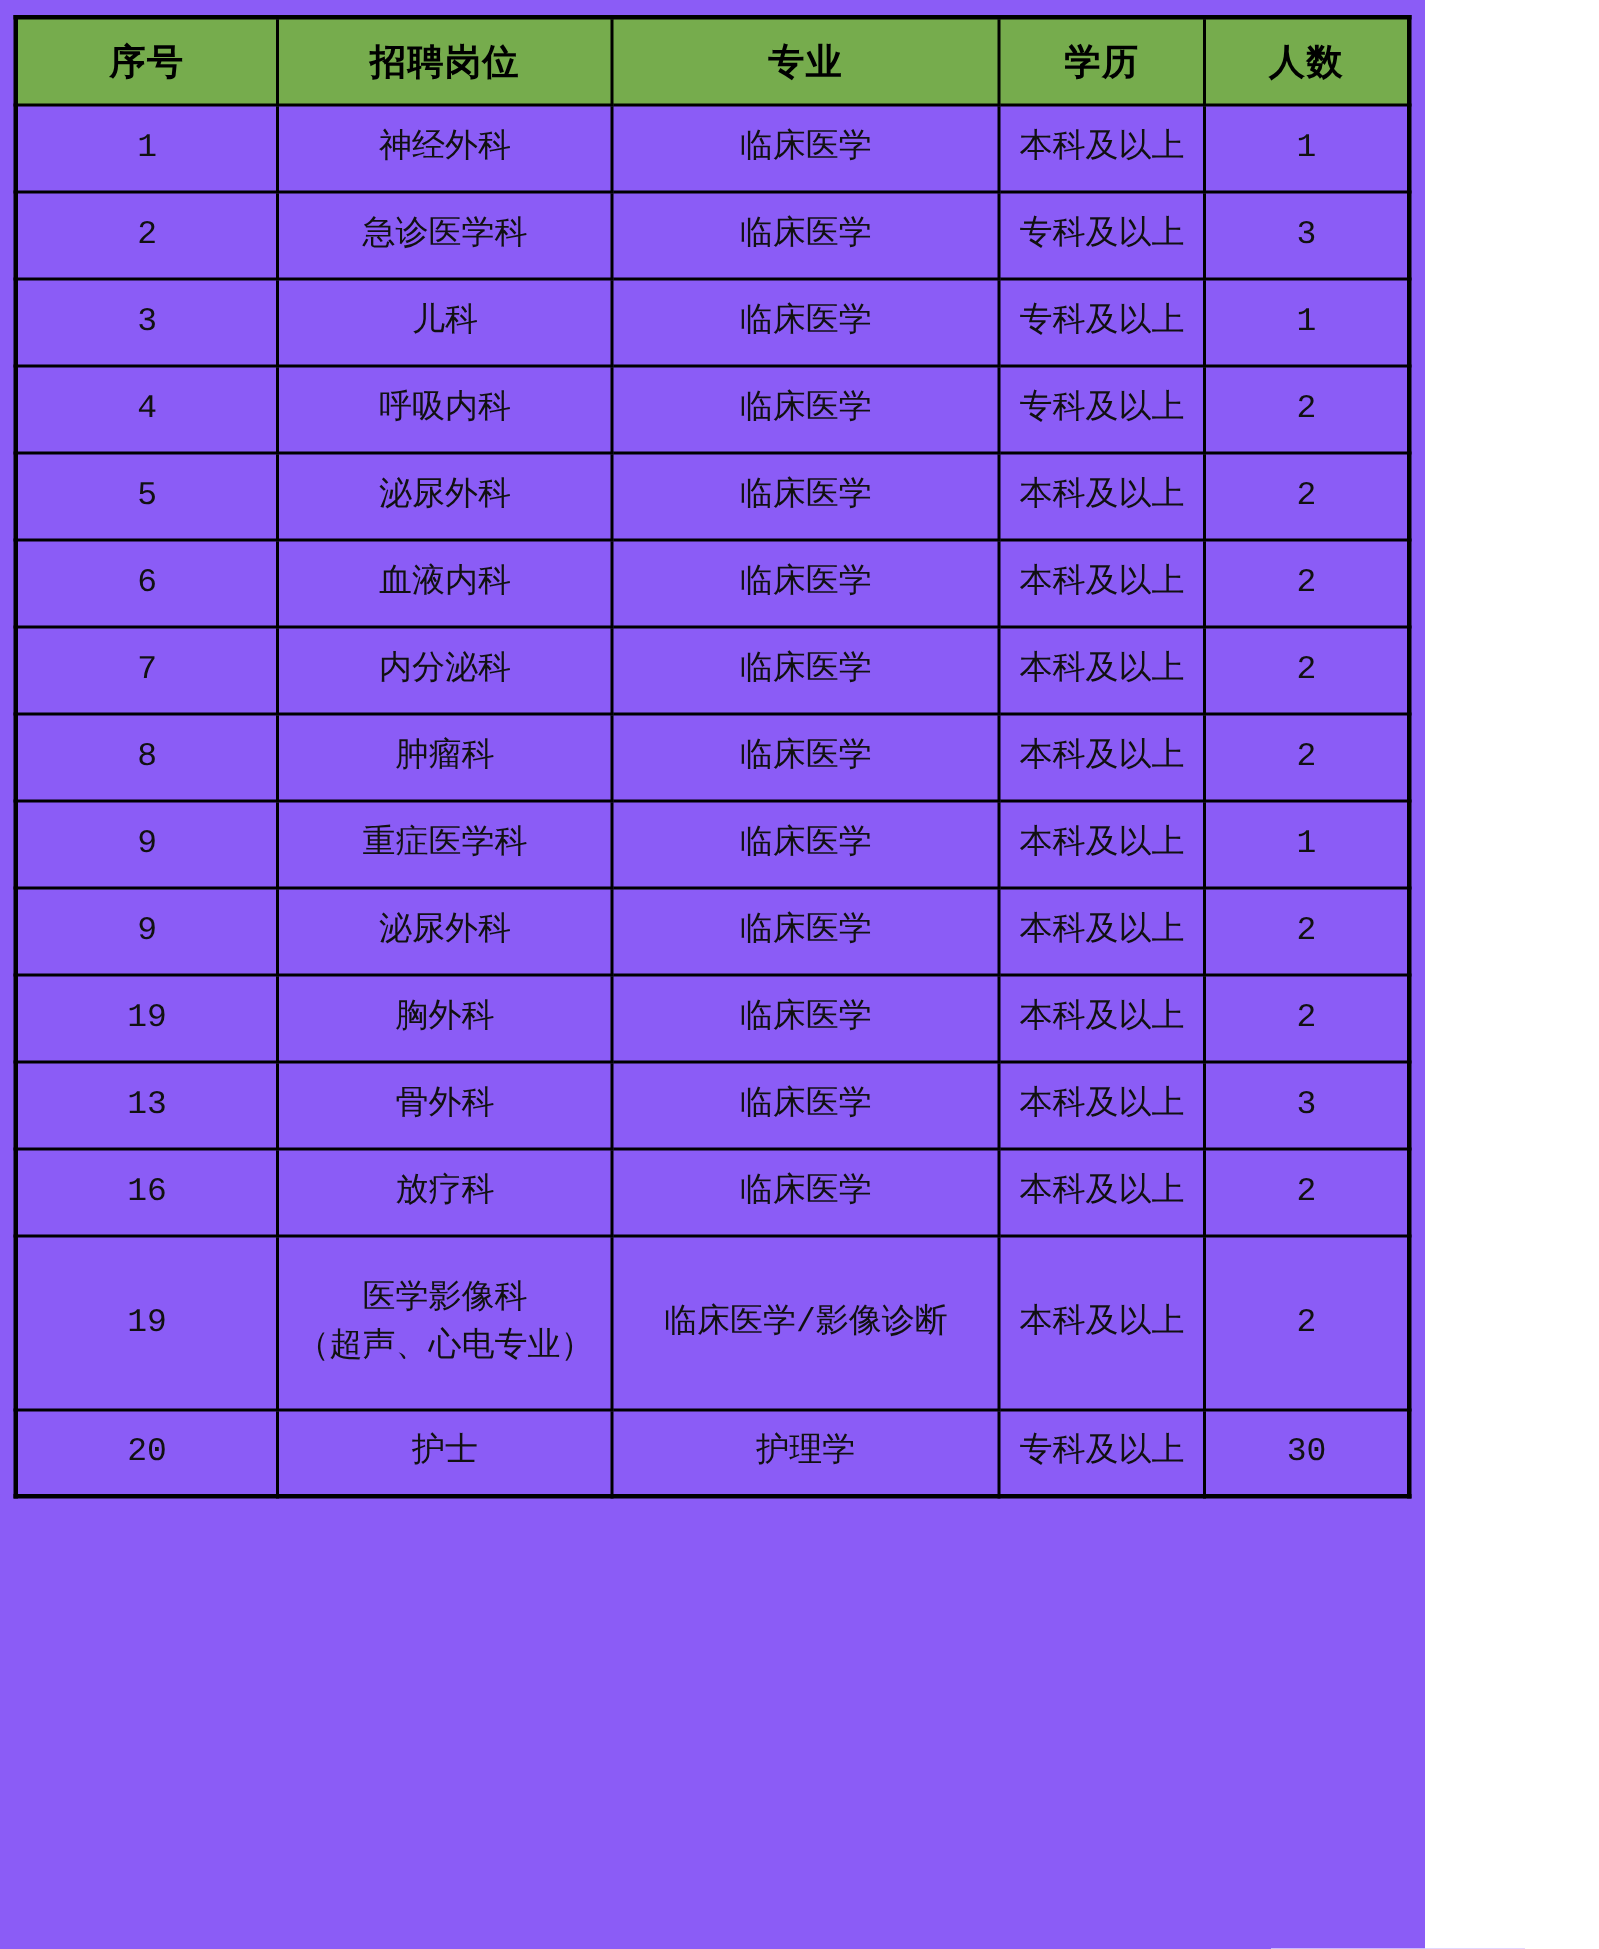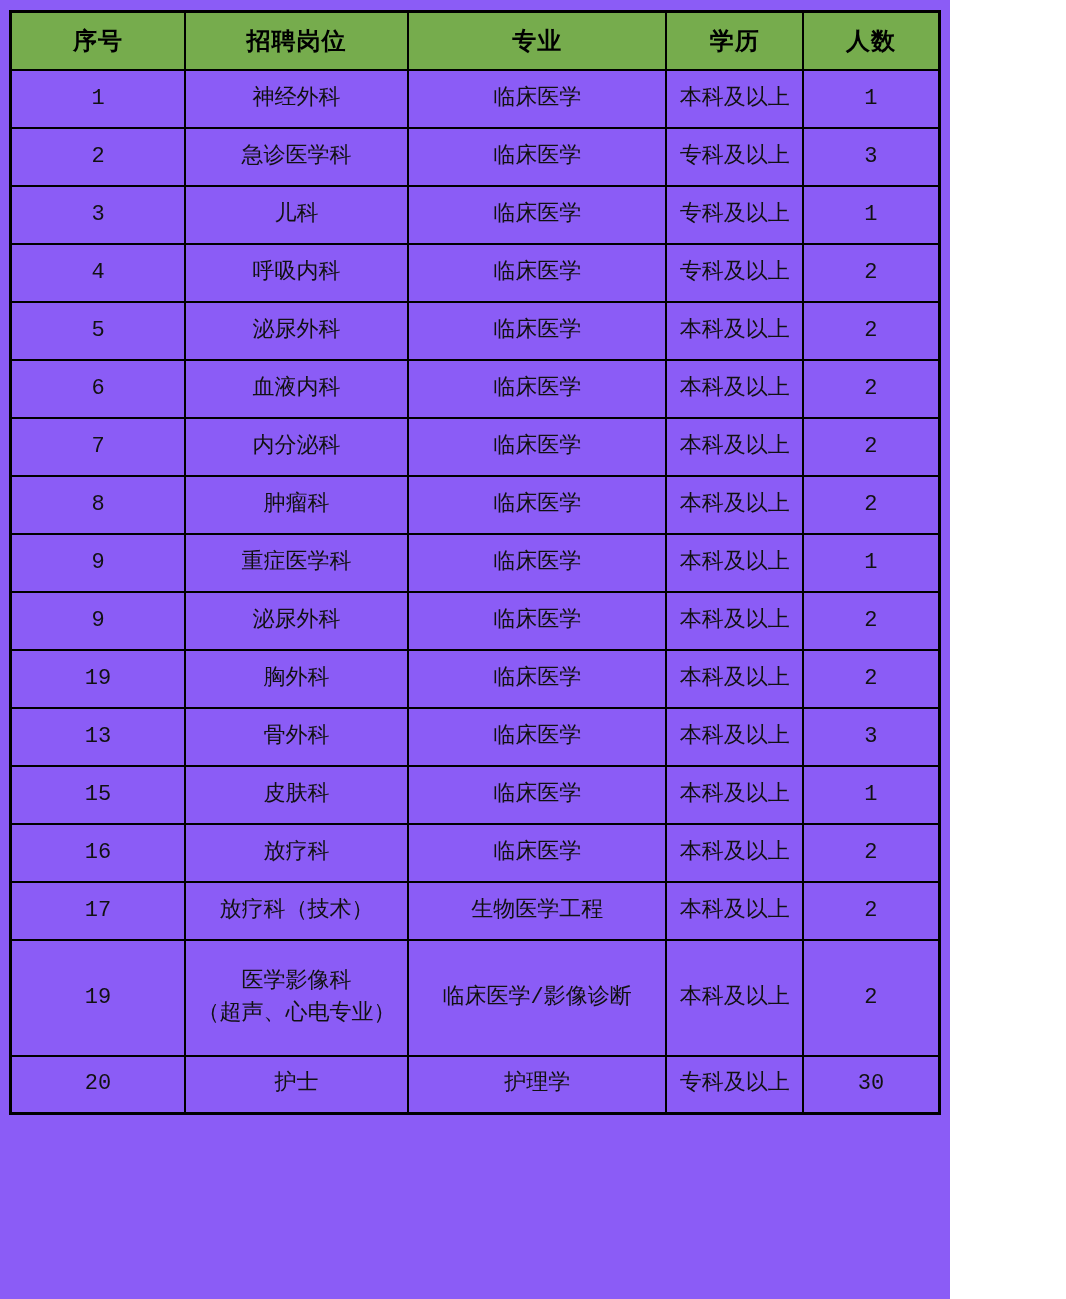--- a/index.html
+++ b/index.html
@@ -155,37 +155,23 @@
           <td>2</td>
         </tr>
         <tr>
           <td>13</td>
           <td>骨外科</td>
           <td>临床医学</td>
           <td>本科及以上</td>
           <td>3</td>
         </tr>
         <tr>
-          <td>15</td>
-          <td>皮肤科</td>
-          <td>临床医学</td>
-          <td>本科及以上</td>
-          <td>1</td>
-        </tr>
-        <tr>
           <td>16</td>
           <td>放疗科</td>
           <td>临床医学</td>
-          <td>本科及以上</td>
-          <td>2</td>
-        </tr>
-        <tr>
-          <td>17</td>
-          <td>放疗科（技术）</td>
-          <td>生物医学工程</td>
           <td>本科及以上</td>
           <td>2</td>
         </tr>
         <tr class="tall">
           <td>19</td>
           <td>医学影像科
 （超声、心电专业）</td>
           <td>临床医学/影像诊断</td>
           <td>本科及以上</td>
           <td>2</td>

